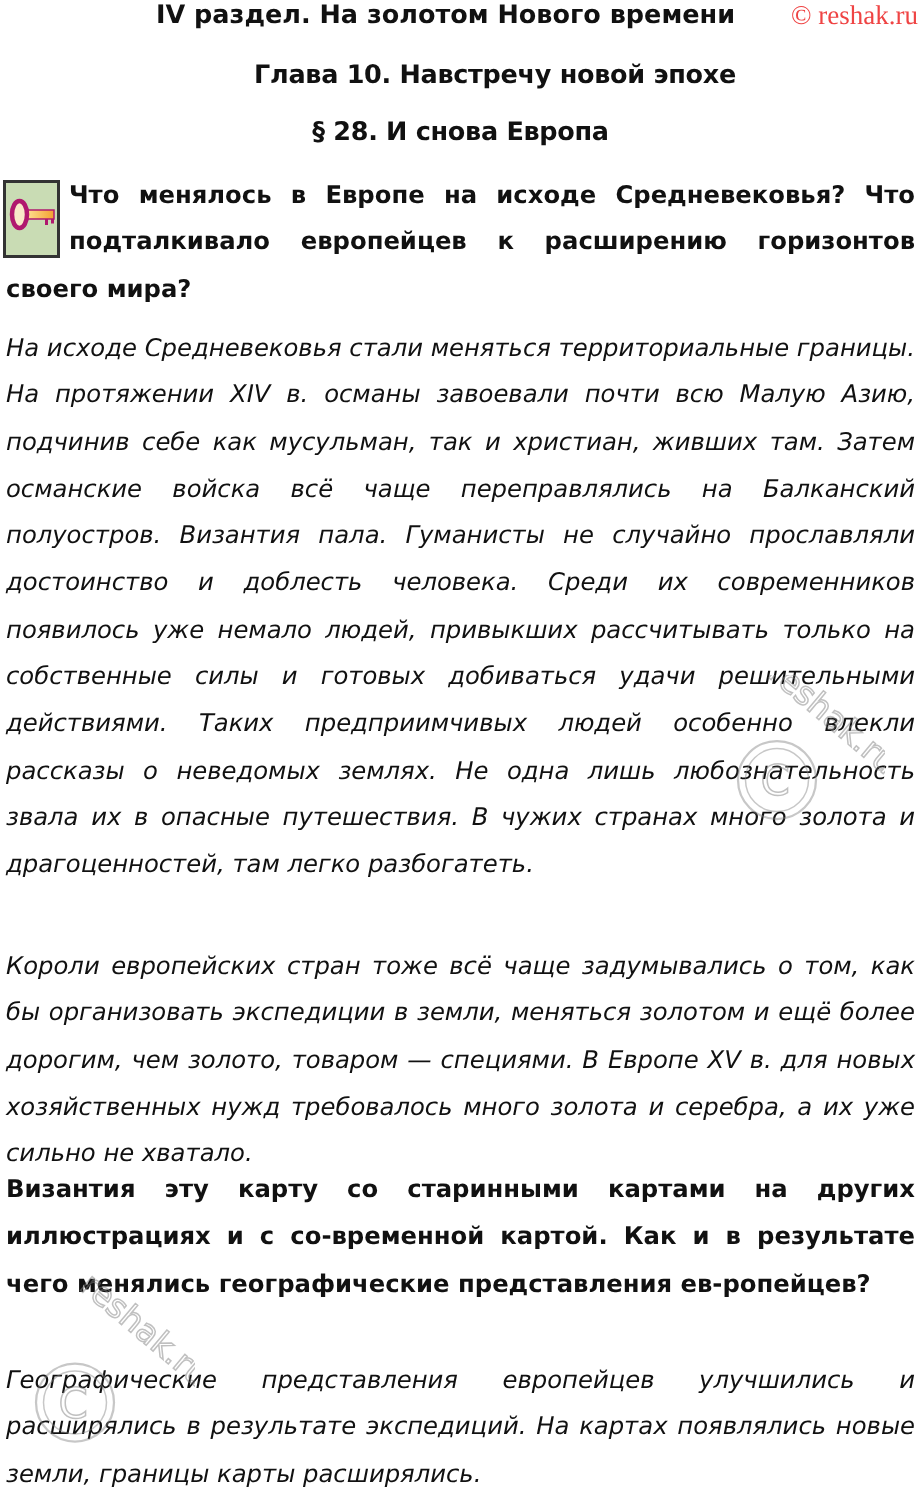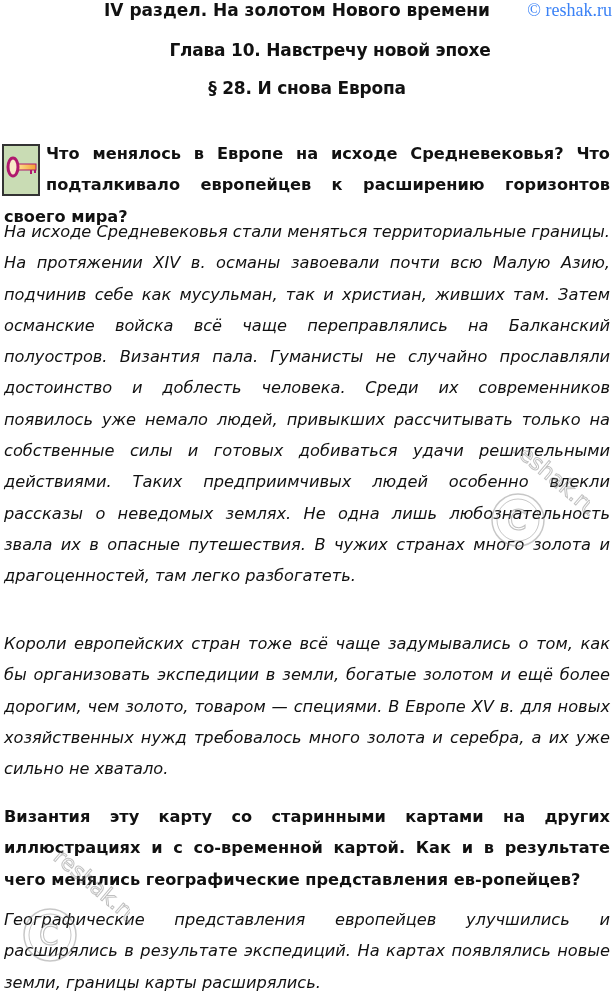--- a/index.html
+++ b/index.html
@@ -26,21 +26,21 @@
     }
     #h-chapter { top: 38px; height: 24px; line-height: 24px; padding-left: 23px; }
     #h-paragraph { top: 76px; height: 24px; line-height: 24px; }
     .watermark-top {
       position: absolute;
       top: 0px;
       right: 2px;
       font-family: "Liberation Serif", serif;
       font-size: 18px;
       font-weight: normal;
-      color: #3b82f6;
+      color: #ef4444;
       line-height: 20px;
       text-align: right;
     }
     #h-section-text {
       position: absolute;
       top: 0px;
       left: 104px;
       font-weight: bold;
       font-size: 17px;
       line-height: 20px;
@@ -49,21 +49,20 @@
     .content {
       position: absolute;
       left: 4px;
       width: 606px;
       font-size: 16.2px;
       line-height: 31.3px;
       text-align: justify;
     }
     .question {
       font-weight: bold;
-      margin-top: 24px;
     }
     #q1 { top: 114px; }
     #a1p1 { top: 216px; }
     #a1p2 { top: 628px; }
     #q2 { top: 777px; }
     #a2 { top: 904px; }
     .key-icon {
       float: left;
       width: 38px;
       height: 52px;
@@ -108,21 +107,21 @@
       <rect x="9" y="8" width="21" height="6" fill="url(#kg)" stroke="#b0186e" stroke-width="1"></rect>
       <rect x="24" y="14" width="2" height="4" fill="#b0186e"></rect>
       <rect x="28" y="14" width="2" height="3" fill="#b0186e"></rect>
       <ellipse cx="7" cy="11" rx="5" ry="9" fill="#f8e8c8" stroke="#b0186e" stroke-width="3"></ellipse>
     </svg>
   </span>
   <span>Что менялось в Европе на исходе Средневековья? Что подталкивало европейцев к расширению горизонтов своего мира?</span>
 </div>
 
 <div class="content para" id="a1p1">На исходе Средневековья стали меняться территориальные границы. На протяжении XIV в. османы завоевали почти всю Малую Азию, подчинив себе как мусульман, так и христиан, живших там. Затем османские войска всё чаще переправлялись на Балканский полуостров. Византия пала. Гуманисты не случайно прославляли достоинство и доблесть человека. Среди их современников появилось уже немало людей, привыкших рассчитывать только на собственные силы и готовых добиваться удачи решительными действиями. Таких предприимчивых людей особенно влекли рассказы о неведомых землях. Не одна лишь любознательность звала их в опасные путешествия. В чужих странах много золота и драгоценностей, там легко разбогатеть.</div>
-<div class="content para" id="a1p2">Короли европейских стран тоже всё чаще задумывались о том, как бы организовать экспедиции в земли, богатые золотом и ещё более дорогим, чем золото, товаром — специями. В Европе XV в. для новых хозяйственных нужд требовалось много золота и серебра, а их уже сильно не хватало.</div>
+<div class="content para" id="a1p2">Короли европейских стран тоже всё чаще задумывались о том, как бы организовать экспедиции в земли, меняться золотом и ещё более дорогим, чем золото, товаром — специями. В Европе XV в. для новых хозяйственных нужд требовалось много золота и серебра, а их уже сильно не хватало.</div>
 
 <div class="content question" id="q2">Византия эту карту со старинными картами на других иллюстрациях и с со-временной картой. Как и в результате чего менялись географические представления ев-ропейцев?</div>
 <div class="content para" id="a2">Географические представления европейцев улучшились и расширялись в результате экспедиций. На картах появлялись новые земли, границы карты расширялись.</div>
 
 <div class="wm" style="left:470px; top:450px; width:120px; height:120px;">
   <svg width="120" height="120" viewBox="0 0 120 120">
     <circle cx="48" cy="70" r="26" fill="none" stroke="rgba(130,130,130,0.45)" stroke-width="1.5"></circle>
     <circle cx="48" cy="70" r="21" fill="none" stroke="rgba(130,130,130,0.45)" stroke-width="1"></circle>
     <text x="37" y="80" font-size="28" fill="none" stroke="rgba(130,130,130,0.5)" stroke-width="1" font-family="DejaVu Sans, sans-serif">C</text>
     <text x="20" y="22" font-size="22" fill="none" stroke="rgba(130,130,130,0.5)" stroke-width="1" font-family="DejaVu Sans, sans-serif" transform="rotate(40 60 40)">reshak.ru</text>

